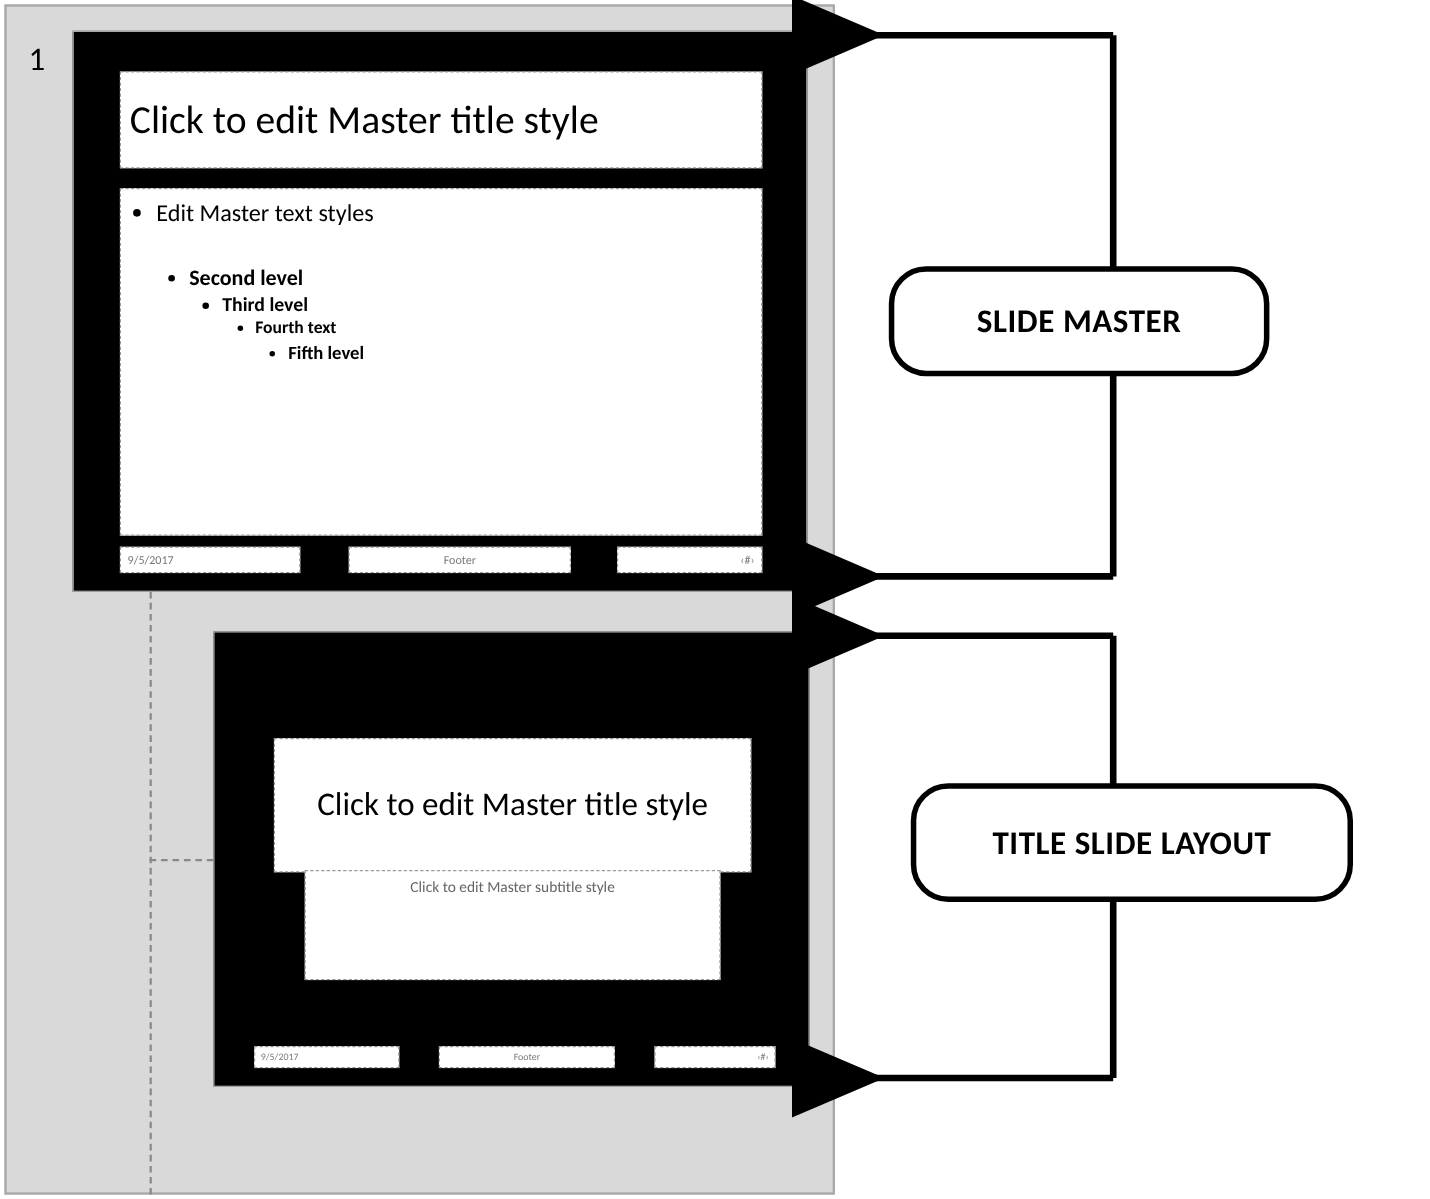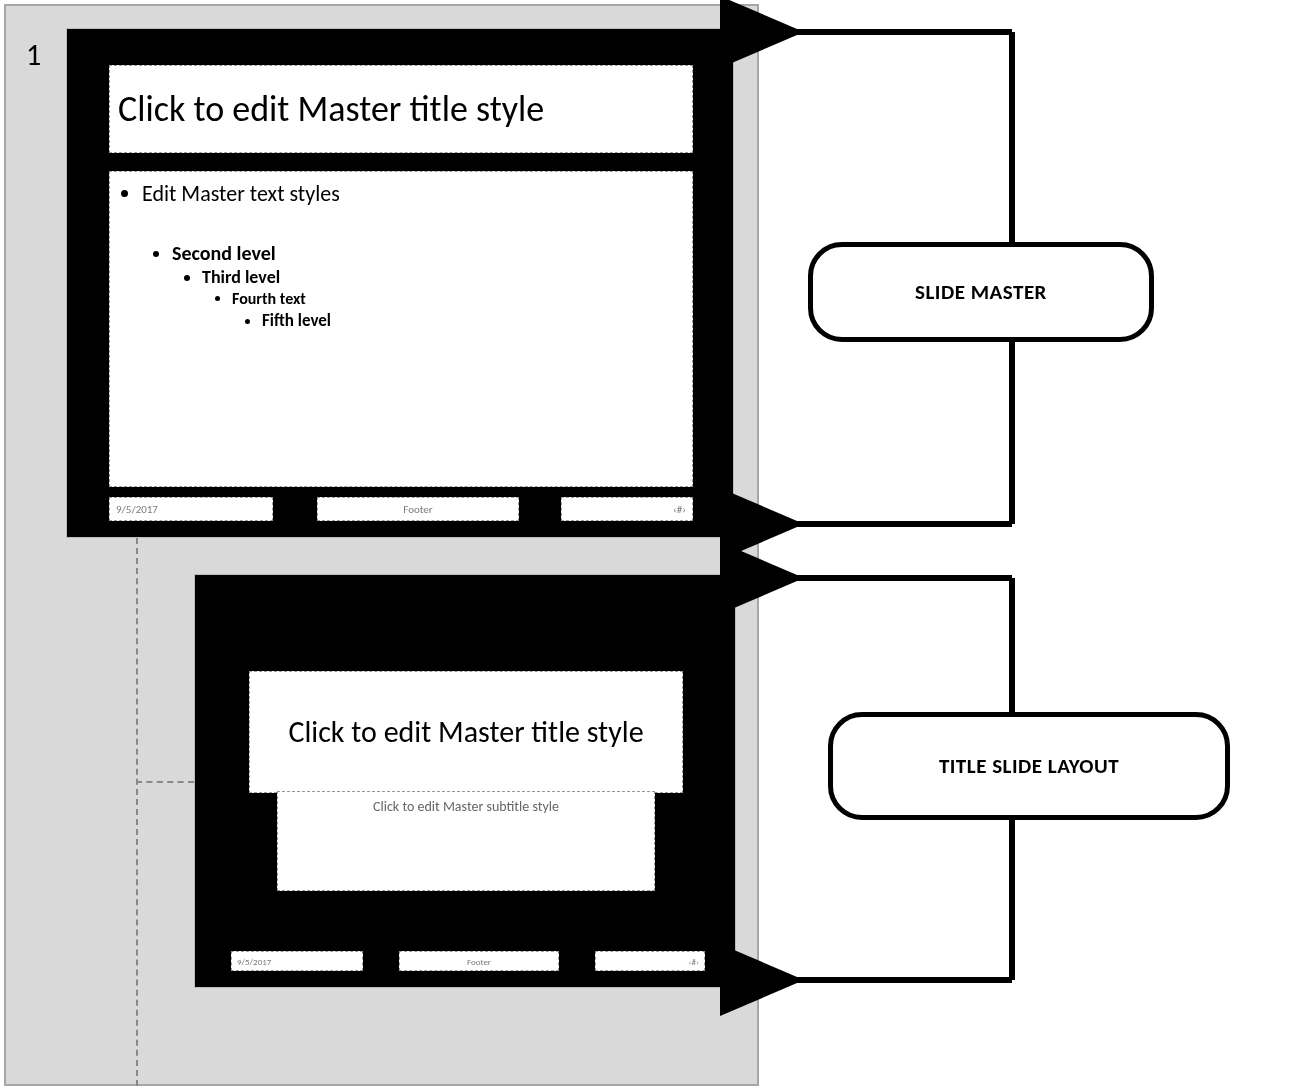--- a/index.html
+++ b/index.html
@@ -109,21 +109,21 @@
     padding-top: 6px;
   }
 
   
   .callout {
     position: absolute;
     border: 5px solid #000;
     border-radius: 34px;
     background: #fff;
     font-weight: 800;
-    font-size: 21px;
+    font-size: 30px;
     display: flex;
     align-items: center;
     justify-content: center;
     padding: 0 40px;
     white-space: nowrap;
     letter-spacing: 0.5px;
   }
   .callout1 { left: 808px; top: 242px; width: 346px; height: 100px; }
   .callout2 { left: 796px; top: 712px; width: 402px; height: 108px; margin-left: 32px; }
 

